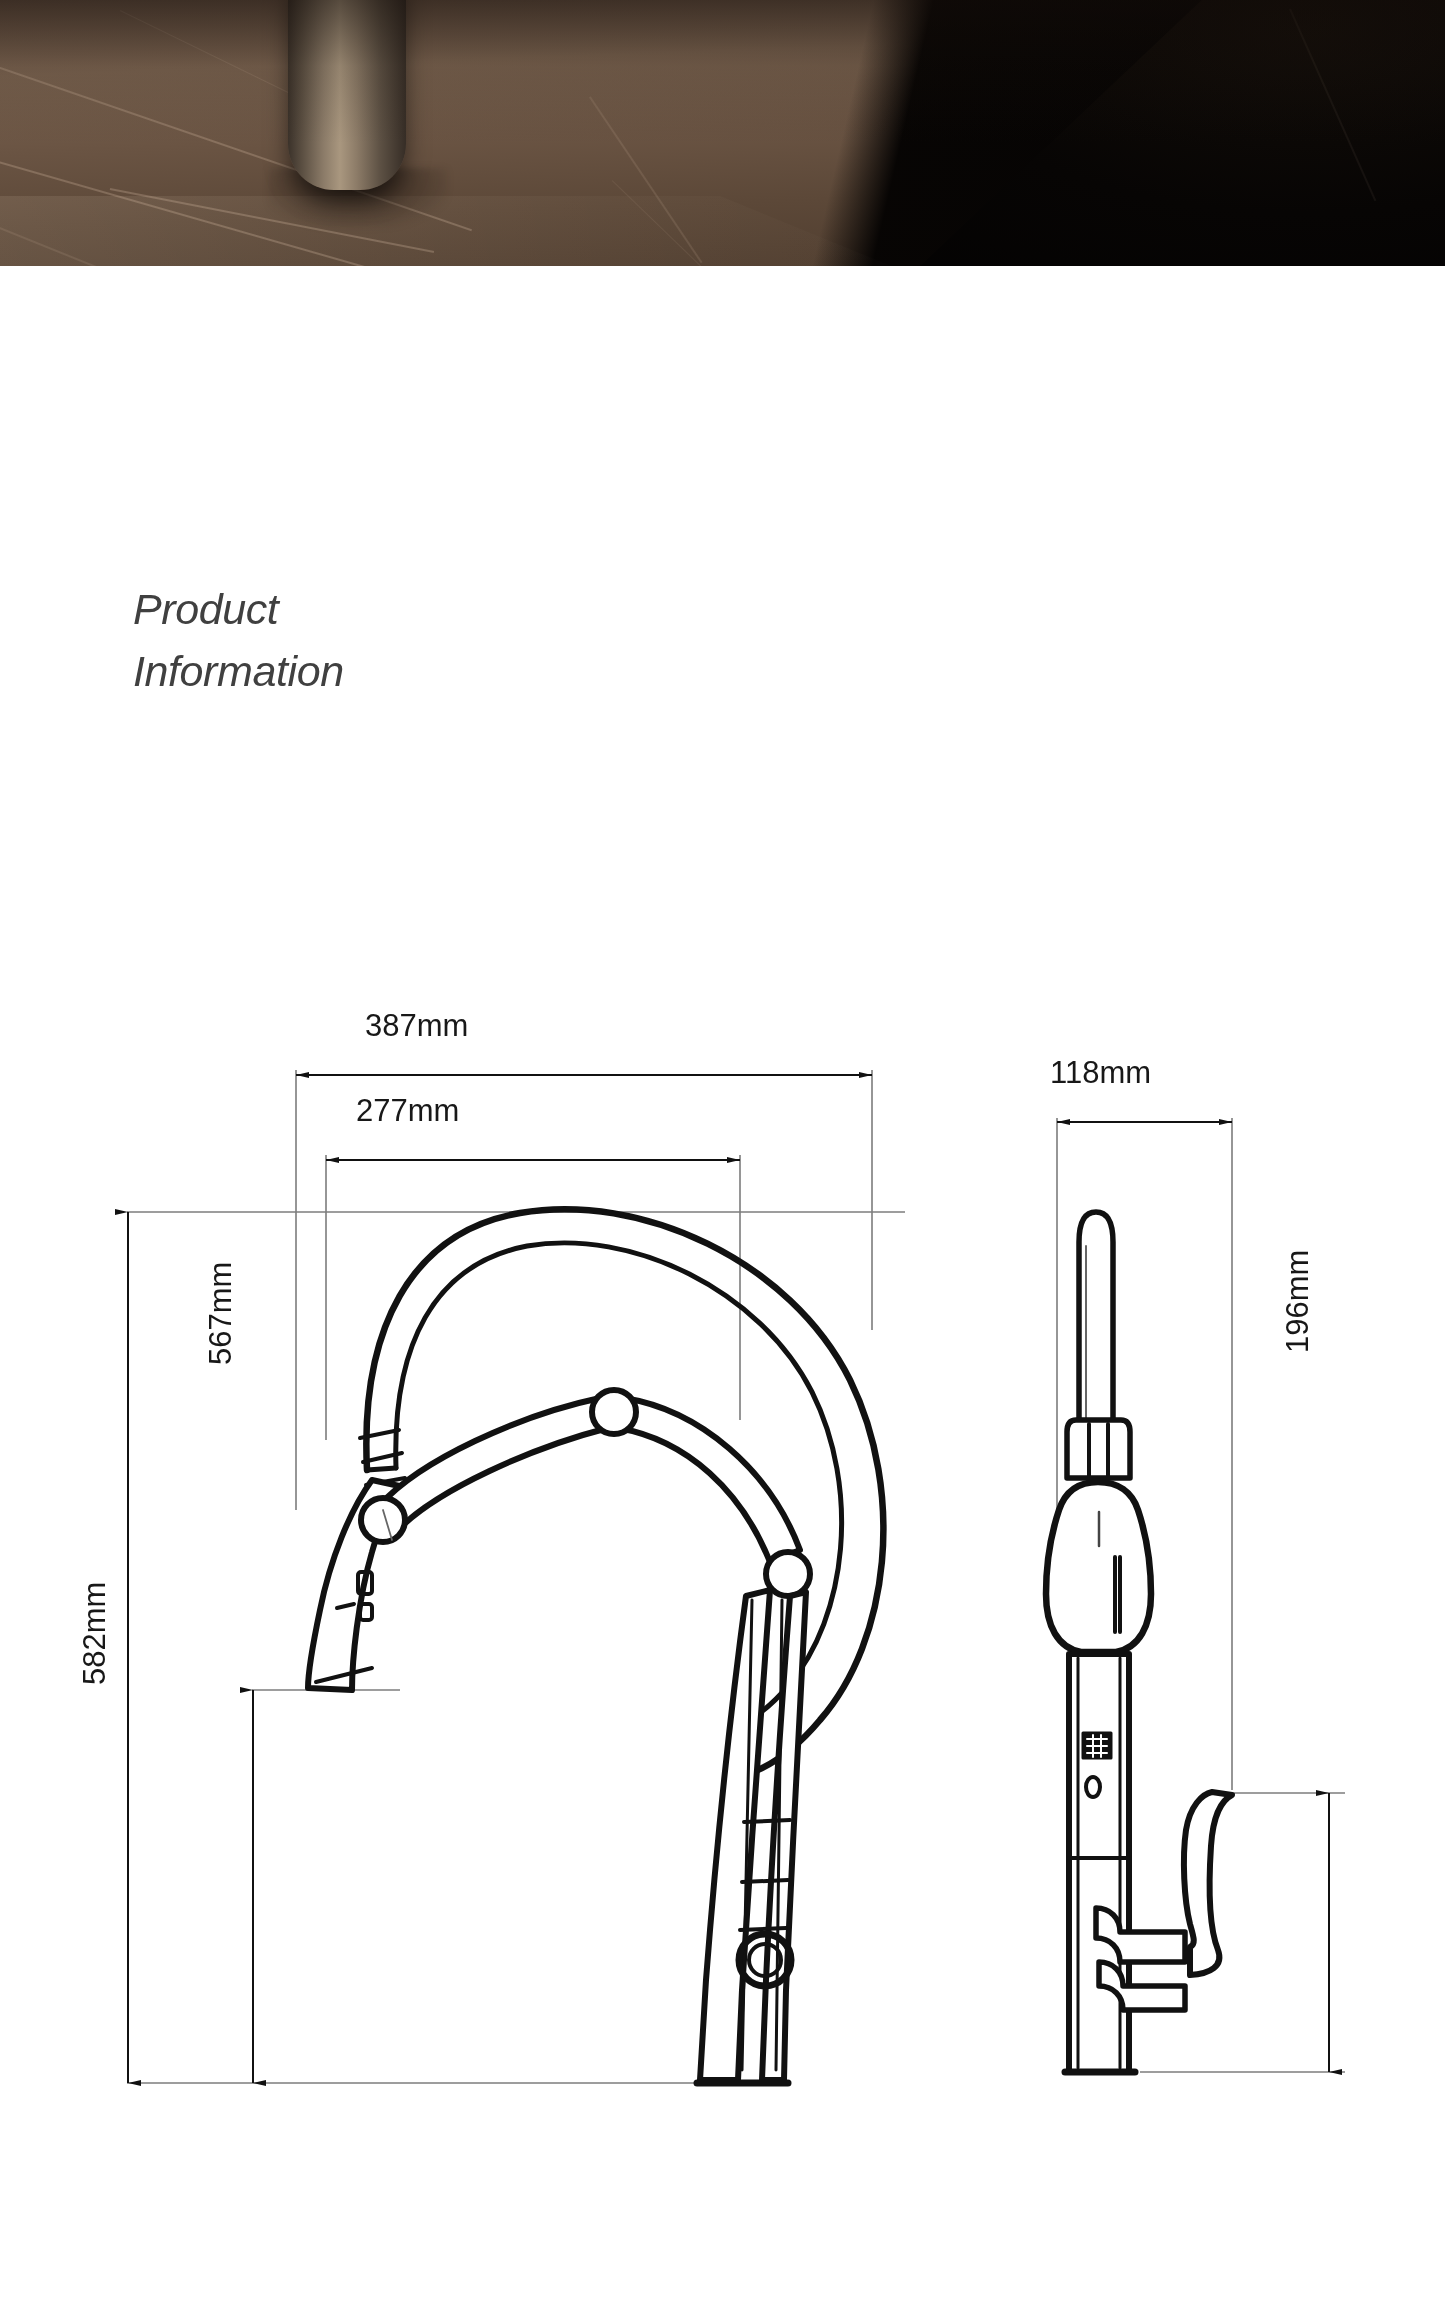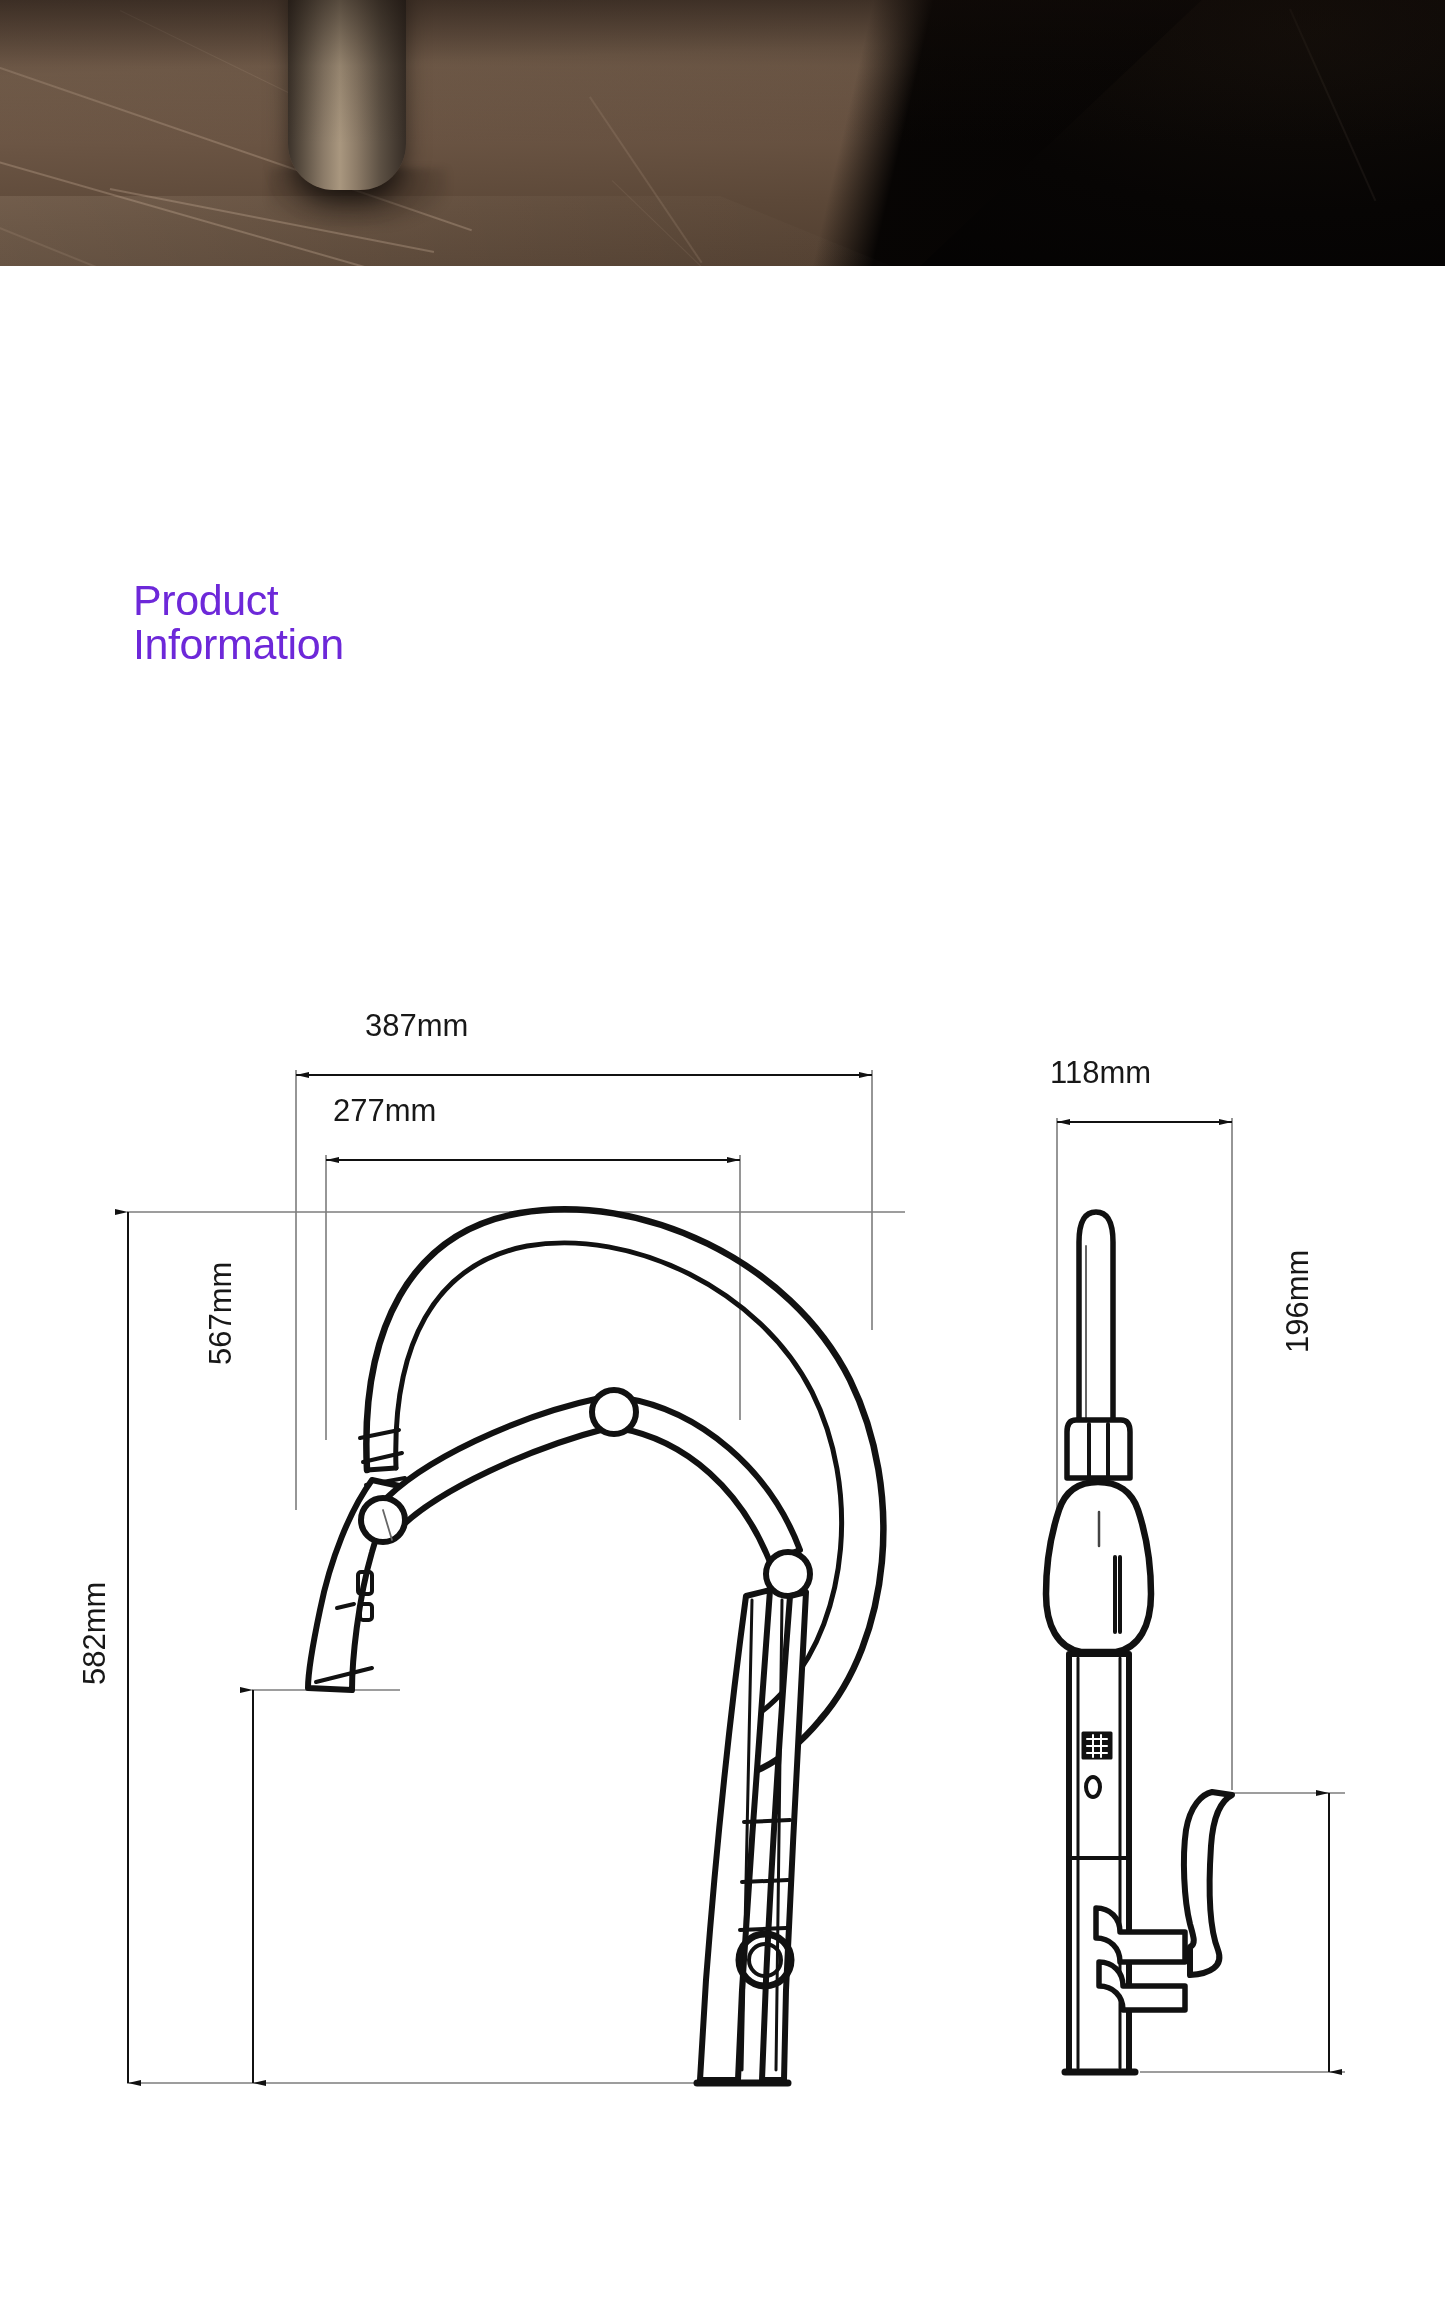--- a/index.html
+++ b/index.html
@@ -71,25 +71,26 @@
     position:absolute; left: 0; top: 196px; width: 1000px; height: 90px;
     background: linear-gradient(100deg, rgba(255,235,210,0.10) 0%, rgba(255,235,210,0.03) 60%, rgba(0,0,0,0) 100%);
     clip-path: polygon(0 0, 720px 0, 940px 90px, 0 90px);
   }
 
   
   .title {
     position:absolute;
     left: 133px; top: 578px;
     font-size: 43px;
-    line-height: 44px;
+    line-height: 62px;
     letter-spacing: -0.4px;
-    color: #6d28d9;
+    color: #404040;
     font-weight: 400;
     white-space: pre-line;
+    font-style: italic;
   }
 
   
   .drawing { position:absolute; left:0; top:0; width:1445px; height:2324px; }
   .drawing svg { display:block; }
 
   
   .dimtext {
     position: absolute;
     font-size: 31px;
@@ -314,21 +315,21 @@
              C 1190,1806 1202,1794 1212,1792 Z" stroke-width="6" fill="#fff"></path>
 
     <path d="M1065,2072 L1135,2072" stroke-width="7"></path>
   </g>
 
 </svg>
 </div>
 
 <div class="dimtext" style="left:365px; top:1008px;">387mm</div>
 
-<div class="dimtext" style="left:333px; top:1093px;">277mm</div>
+<div class="dimtext" style="left:356px; top:1093px;">277mm</div>
 
 <div class="dimtext vert" style="left:77px; top:1685px;">582mm</div>
 
 <div class="dimtext vert" style="left:203px; top:1365px;">567mm</div>
 
 <div class="dimtext" style="left:1050px; top:1055px;">118mm</div>
 
 <div class="dimtext vert" style="left:1280px; top:1353px;">196mm</div>
 
 </body></html>

